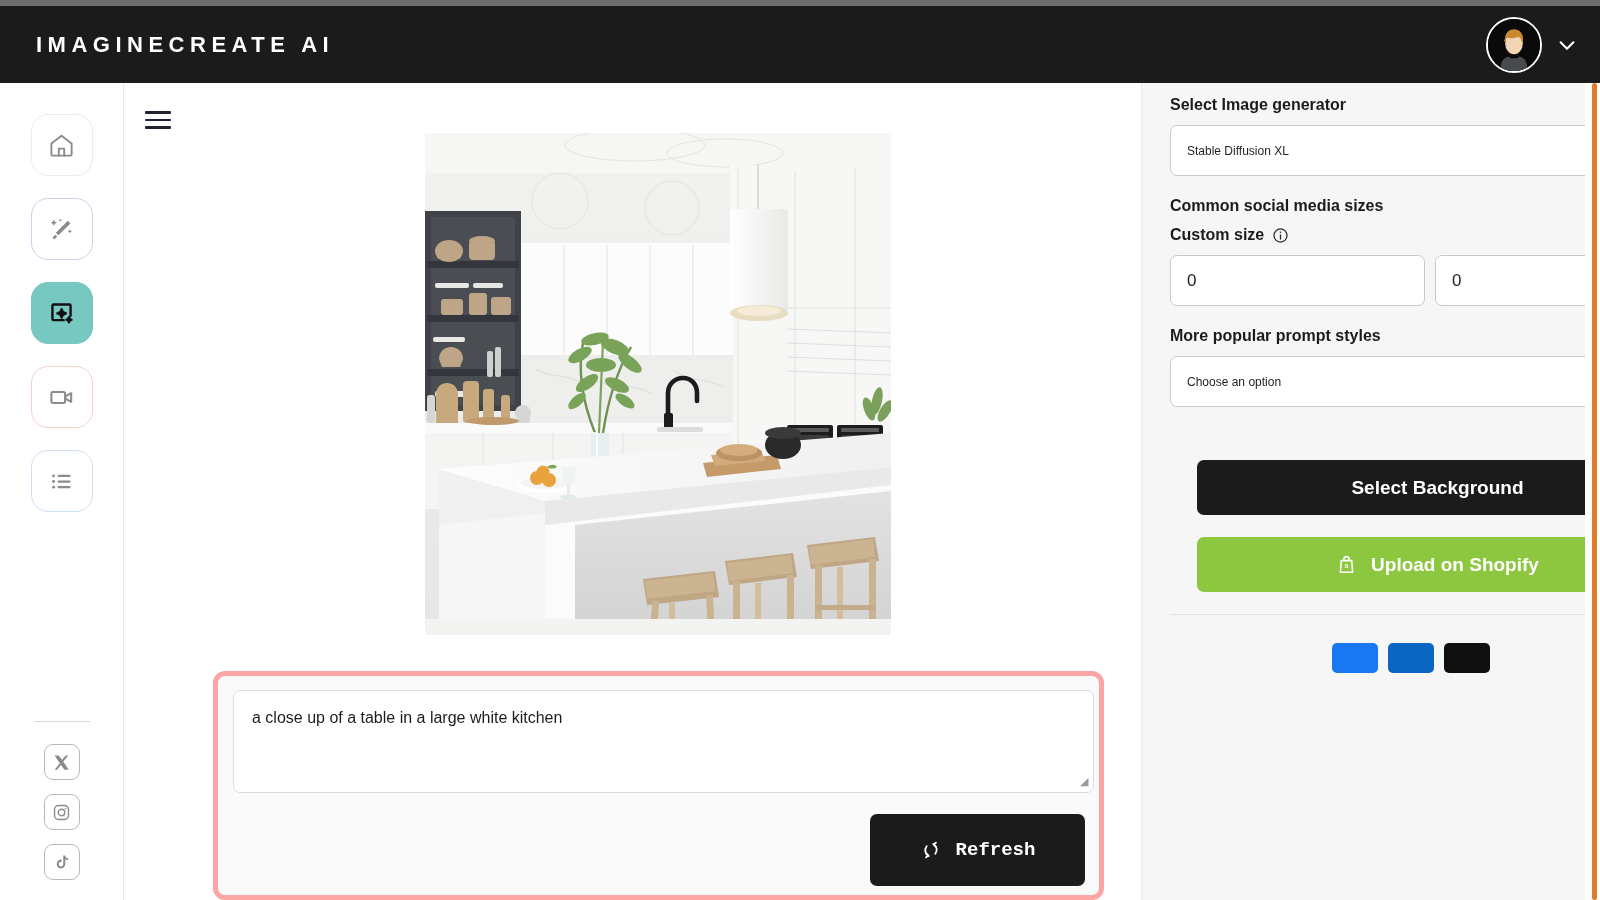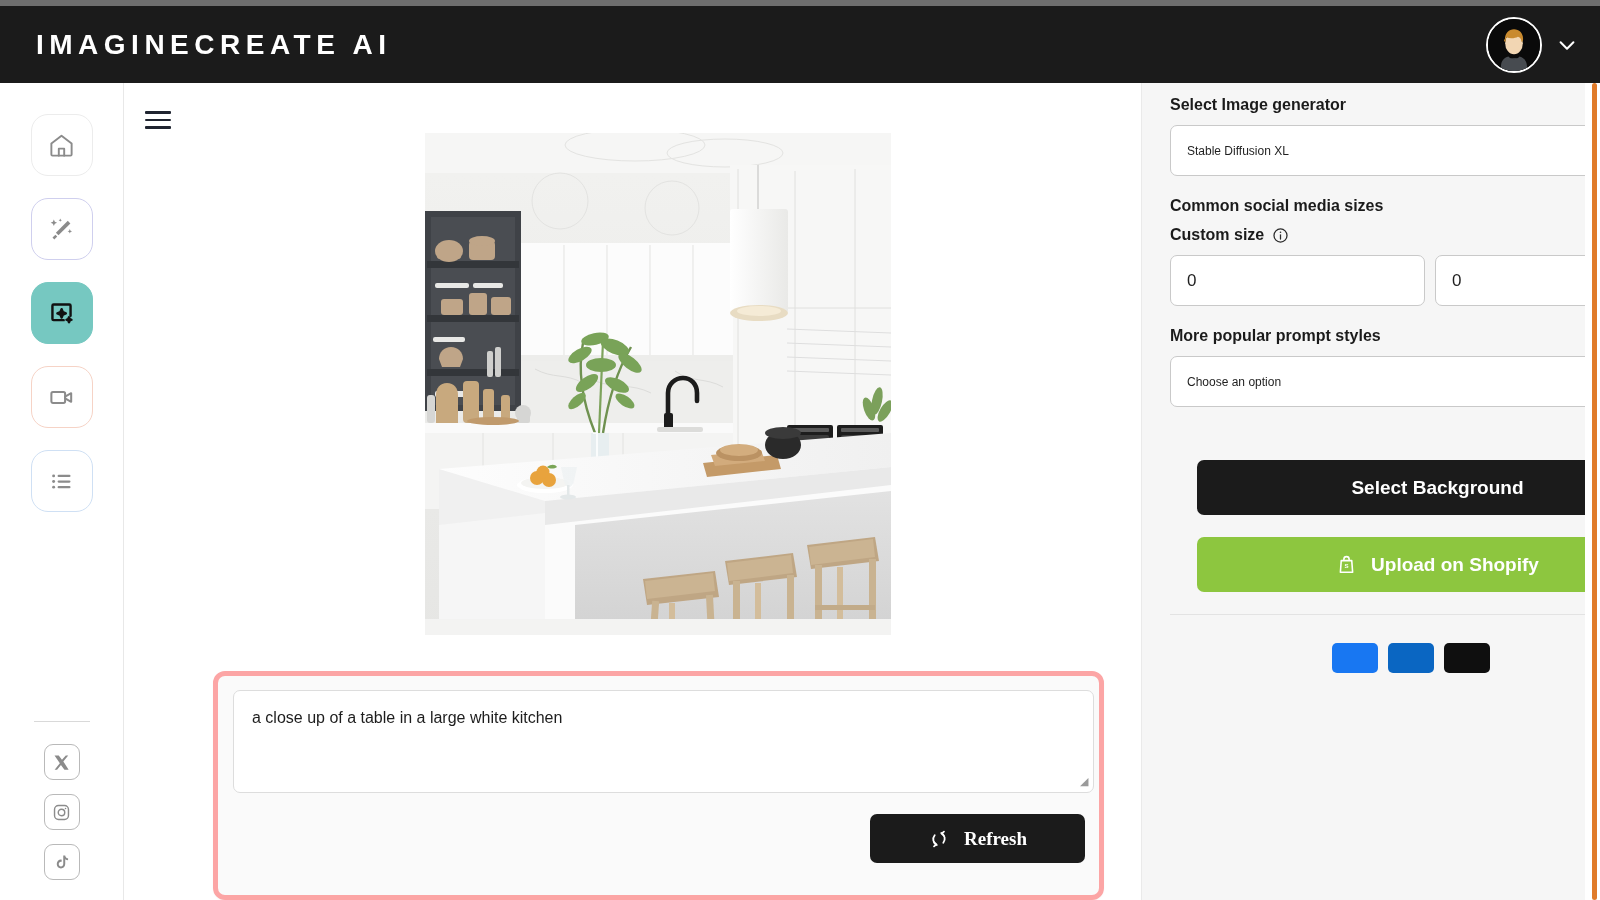--- a/index.html
+++ b/index.html
@@ -16,21 +16,21 @@
     position: absolute; top: 0; left: 0; width: 1600px; height: 6px;
     background: #6e6e6e;
   }
 
   
   .header {
     position: absolute; top: 6px; left: 0; width: 1600px; height: 77px;
     background: #1b1b1b; display: flex; align-items: center;
   }
   .brand {
-    margin-left: 36px; color: #ffffff; font-size: 28px; font-weight: 700;
+    margin-left: 36px; color: #ffffff; font-size: 22px; font-weight: 700;
     letter-spacing: 5.5px;
   }
   .header-right {
     margin-left: auto; margin-right: 22px; display: flex; align-items: center; gap: 14px;
   }
   .avatar-ring {
     width: 56px; height: 56px; border-radius: 50%;
     border: 2.5px solid #ffffff; background: #0b0b0b;
     overflow: hidden; position: relative;
   }
@@ -96,24 +96,24 @@
     position: absolute; left: 15px; top: 14px; width: 861px; height: 103px;
     background: #ffffff; border: 1px solid #dddddd; border-radius: 7px;
     padding: 16px 18px; font-size: 16px; color: #1d1d1d; line-height: 1.4;
     resize: none; outline: none; font-family: "Liberation Sans", sans-serif;
   }
   .resize-grip {
     position: absolute; left: 862px; top: 100px; width: 12px; height: 12px;
     color: #9a9a9a; font-size: 11px; line-height: 11px;
   }
   .refresh-btn {
-    position: absolute; right: 14px; top: 138px; width: 215px; height: 49px;
+    position: absolute; right: 14px; top: 138px; width: 215px; height: 72px;
     background: #1b1b1b; color: #fff; border: none; border-radius: 7px;
     display: flex; align-items: center; justify-content: center; gap: 14px;
-    font-size: 19px; font-weight: 600; font-family: Liberation Serif, serif;
+    font-size: 19px; font-weight: 600; font-family: Liberation Mono, monospace;
     cursor: pointer;
   }
   .refresh-btn svg { display:block; }
 
   
   .panel {
     position: absolute; top: 83px; left: 1141px; width: 538px; height: 817px;
     background: #f6f6f6; border-left: 1px solid #eaeaea;
     padding: 13px 28px 0 28px; overflow: hidden;
   }

